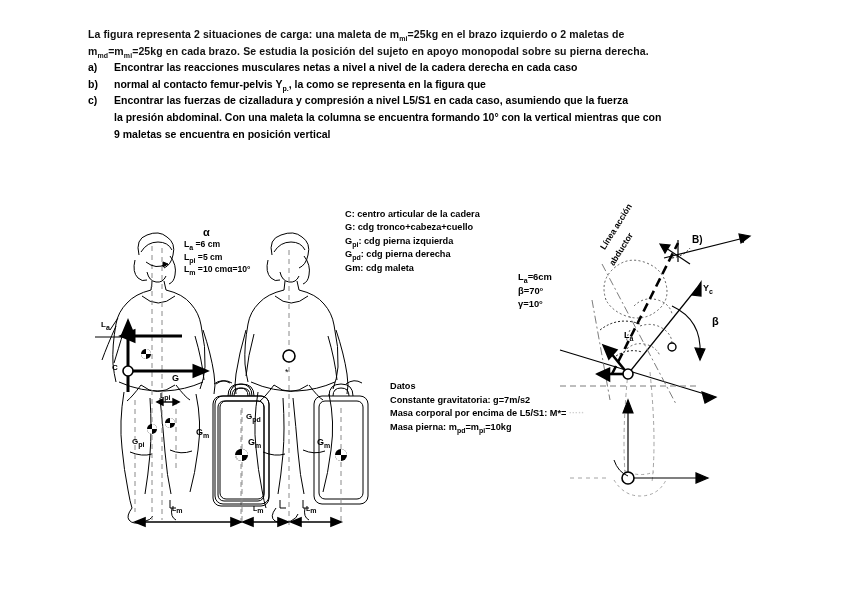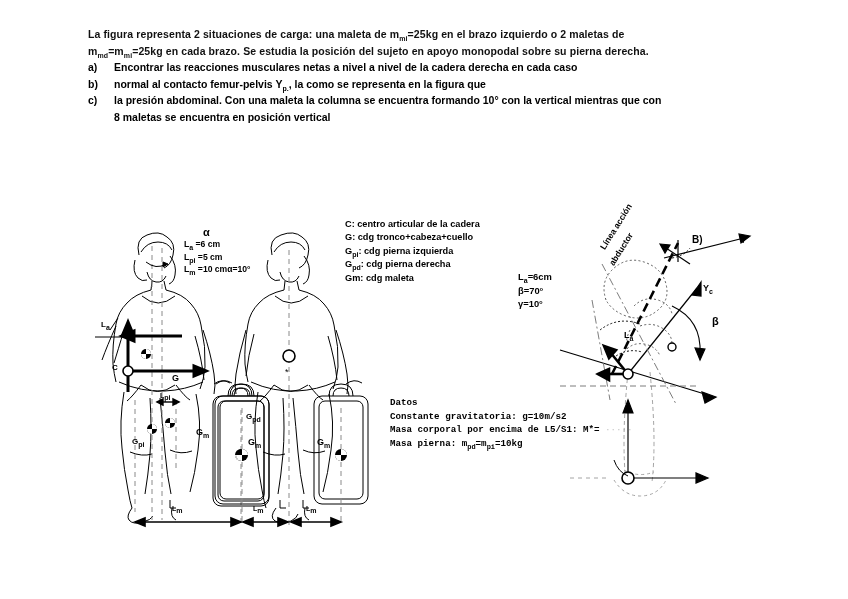--- a/index.html
+++ b/index.html
@@ -17,25 +17,25 @@
     letter-spacing:.1px;color:#111;
   }
   .stmt-justify{text-align:justify;text-justify:inter-word;}
   .items{margin-top:0px;}
   .item{display:flex;align-items:flex-start;}
   .item-key{width:26px;flex:0 0 26px;font-size:10.5px;font-weight:700;line-height:16.6px;}
   .item-body{flex:1;font-size:10.5px;font-weight:700;line-height:16.6px;}
   sub{font-size:7px;line-height:0;}
 
   
-  .legend{position:absolute;left:345px;top:218px;font-size:9.2px;font-weight:700;line-height:13.4px;}
+  .legend{position:absolute;left:345px;top:208px;font-size:9.2px;font-weight:700;line-height:13.4px;}
   .legend div{white-space:nowrap;}
 
   
-  .datos{position:absolute;left:390px;top:396px;font-size:9.2px;font-weight:700;line-height:13.6px;font-family:Liberation Mono, monospace;}
+  .datos{position:absolute;left:390px;top:380px;font-size:9.2px;font-weight:700;line-height:13.6px;}
   .datos .faded{color:#b9b9b9;}
   .datos .faded2{color:#cfcfcf;}
 
   
   .consts-left{position:absolute;left:184px;top:238px;font-size:8.6px;font-weight:700;line-height:12.6px;}
   
   .consts-right{position:absolute;left:518px;top:270px;font-size:9.4px;font-weight:700;line-height:13.6px;}
 
   .fig-label-B{position:absolute;left:692px;top:234px;font-size:10px;font-weight:700;}
   .lbl{position:absolute;font-weight:700;}
@@ -88,39 +88,40 @@
       <div class="item">
         <div class="item-key">b)</div>
         <div class="item-body">
           <div>normal al contacto femur-pelvis Y<sub>p.</sub>, la como se representa en la figura que</div>
         </div>
       </div>
 
       <div class="item">
         <div class="item-key">c)</div>
         <div class="item-body">
+          <div class="stmt-justify">Encontrar las fuerzas de cizalladura y compresión a nivel L5/S1 en cada caso, asumiendo que la fuerza</div>
           <div>la presión abdominal. Con una maleta la columna se encuentra formando 10° con la vertical mientras que con</div>
-          <div>8 maletas se encuentra en posición vertical</div>
+          <div>9 maletas se encuentra en posición vertical</div>
         </div>
       </div>
 
     </div>
   </div>
 
   <div class="legend">
     <div>C: centro articular de la cadera</div>
     <div>G: cdg tronco+cabeza+cuello</div>
     <div>G<sub>pi</sub>: cdg pierna izquierda</div>
     <div>G<sub>pd</sub>: cdg pierna derecha</div>
     <div>Gm: cdg maleta</div>
   </div>
 
   <div class="datos">
     <div>Datos</div>
-    <div>Constante gravitatoria: g=10m/s2</div>
+    <div>Constante gravitatoria: g=7m/s2</div>
     <div>Masa corporal por encima de L5/S1: M*=
       <span class="faded2">·····</span></div>
     <div>Masa pierna: m<sub>pd</sub>=m<sub>pi</sub>=10kg</div>
   </div>
 
   <div class="consts-left">
     <div>L<sub>a</sub> =6 cm</div>
     <div>L<sub>pi</sub> =5 cm</div>
     <div>L<sub>m</sub> =10 cmα=10°</div>
   </div>

